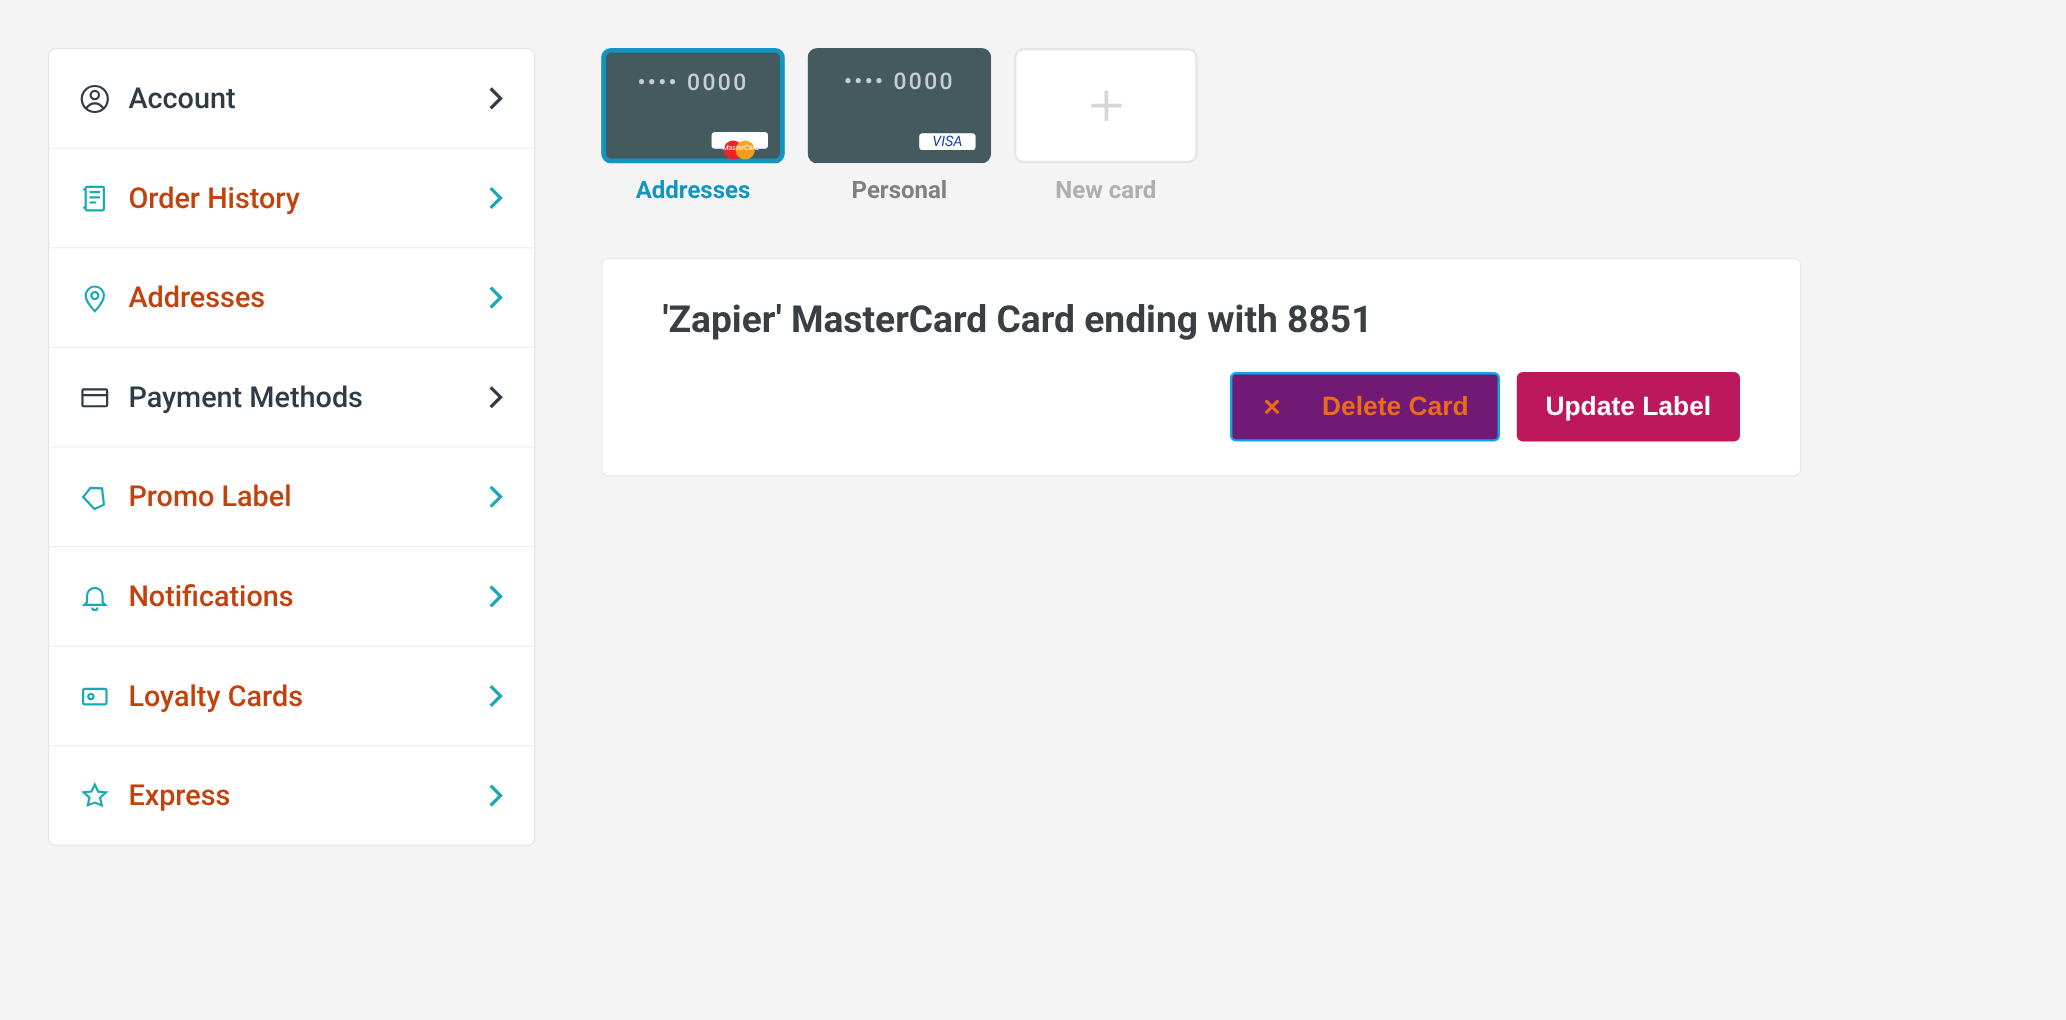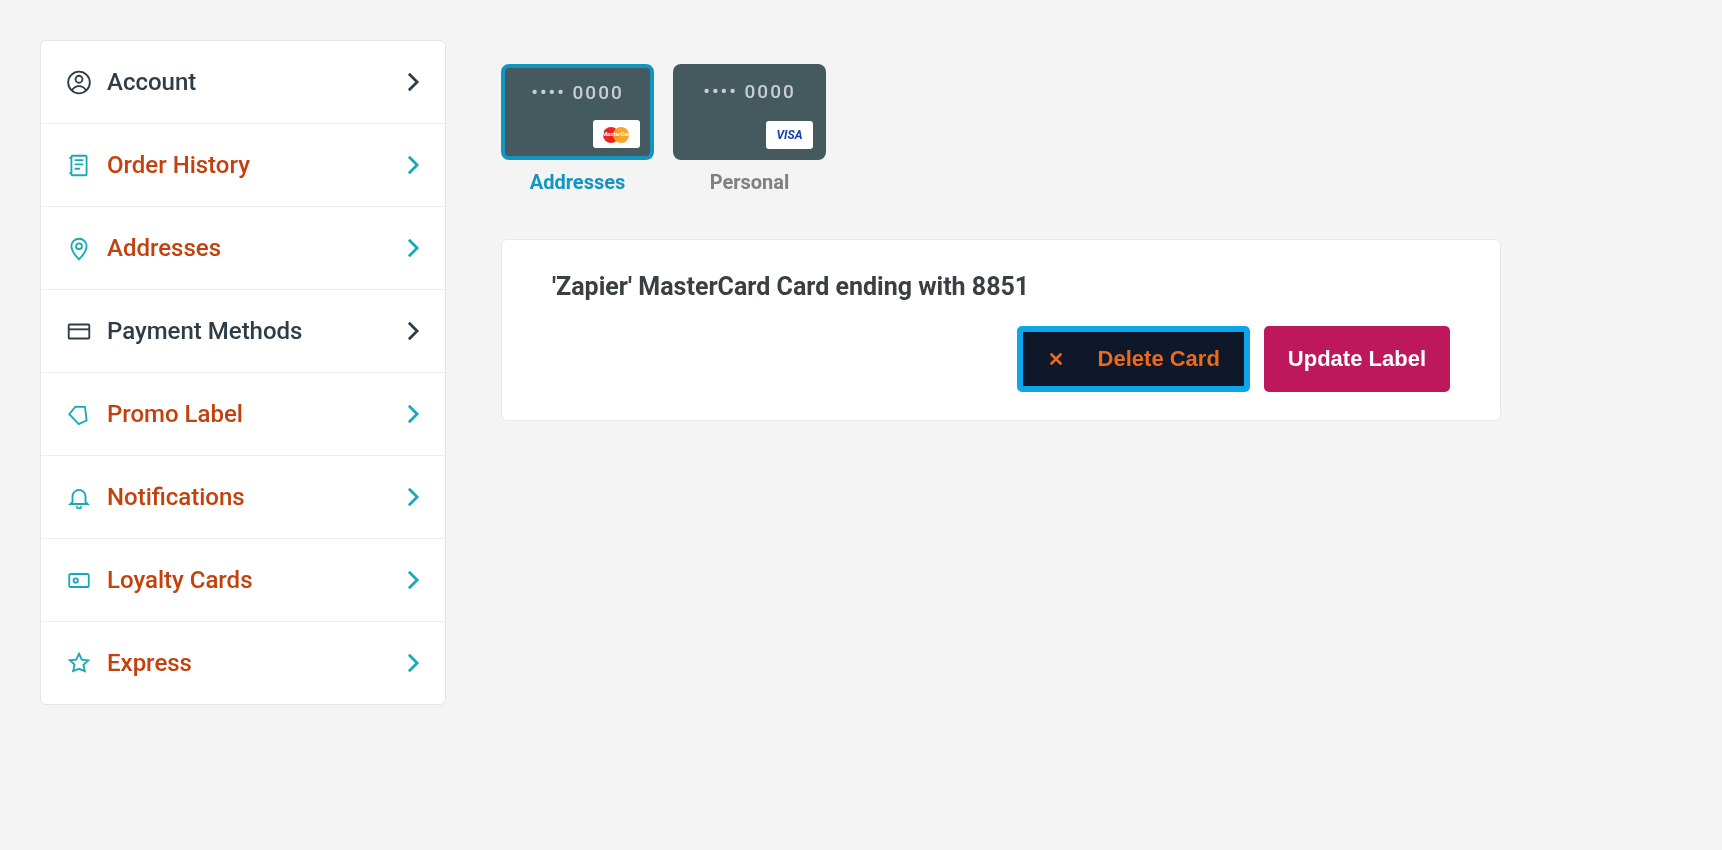--- a/index.html
+++ b/index.html
@@ -72,45 +72,44 @@
     .card-tile {
       width: 153px;
       height: 96px;
       background: #455a5e;
       border-radius: 8px;
       border: 3px solid transparent;
       position: relative;
       cursor: pointer;
       padding: 10px 13px;
       display: block;
-      margin-top: 24px;
     }
     .card-tile.selected {
       border: 4px solid #1296c1;
     }
     .card-tile .masked {
       color: #c8cfd1;
       font-size: 19px;
       letter-spacing: 2px;
       text-align: center;
       margin-top: 3px;
       font-weight: 500;
     }
     .card-tile .brand {
       position: absolute;
       right: 10px;
       bottom: 8px;
       width: 47px;
-      height: 28px;
+      height: 14px;
       background: #fff;
       border-radius: 3px;
       display: flex;
       align-items: center;
       justify-content: center;
-      font-weight: 700;
+      font-weight: 400;
       font-size: 12px;
       font-style: italic;
       color: #1a3fb3;
     }
     .card-tile .brand.mc {
       position: absolute;
     }
     .card-tile .brand.mc::before, .card-tile .brand.mc::after {
       content: "";
       position: absolute;
@@ -145,21 +144,21 @@
     .card-caption.muted { color: #808080; }
     .card-caption.grey { color: #aeaeae; }
     .card-panel {
       background: #fff;
       border: 1px solid #e8e8e8;
       border-radius: 6px;
       padding: 32px 50px 28px 50px;
       width: 1000px;
     }
     .card-panel .title {
-      font-size: 25px;
+      font-size: 31px;
       font-weight: 700;
       color: #3a3f43;
       margin-bottom: 25px;
     }
     .actions {
       display: flex;
       gap: 14px;
       justify-content: flex-end;
     }
     .btn {
@@ -167,22 +166,22 @@
       border-radius: 5px;
       font-size: 22px;
       font-weight: 700;
       cursor: pointer;
       border: none;
       display: inline-flex;
       align-items: center;
       gap: 10px;
     }
     .btn-delete {
-      background: #0f172a;
-      border: 6px solid #0ea5e9;
+      background: #701a75;
+      border: 2px solid #0ea5e9;
       color: #ed6a1a;
       gap: 33px;
     }
     .btn-green {
       background: #be185d;
       color: #fff;
     }
     .icon-x {
       font-size: 20px;
       line-height: 1;
@@ -335,20 +334,30 @@
       </div>
 
       <div class="card-tile-wrap">
         <div class="card-tile">
           <div class="masked">•••• 0000</div>
           <div class="brand">VISA</div>
         </div>
         <div class="card-caption muted">Personal</div>
       </div>
 
+      <div class="card-tile-wrap">
+        <div class="card-tile new">
+          <span class="plus">
+            <svg width="38" height="38" viewBox="0 0 24 24" fill="currentColor">
+                <path d="M11 4h2v7h7v2h-7v7h-2v-7H4v-2h7V4z"></path>
+              </svg>
+          </span>
+        </div>
+        <div class="card-caption grey">New card</div>
+      </div>
 
     </div>
 
     <div class="card-panel">
       <div class="title">'Zapier' MasterCard Card ending with 8851</div>
       <div class="actions">
         <button class="btn btn-delete">
           <span class="icon-x">
             <svg width="18" height="18" viewBox="0 0 24 24" fill="currentColor">
                 <path d="M18 6L6 18M6 6l12 12" stroke="currentColor" stroke-width="3.5" stroke-linecap="round"></path>

